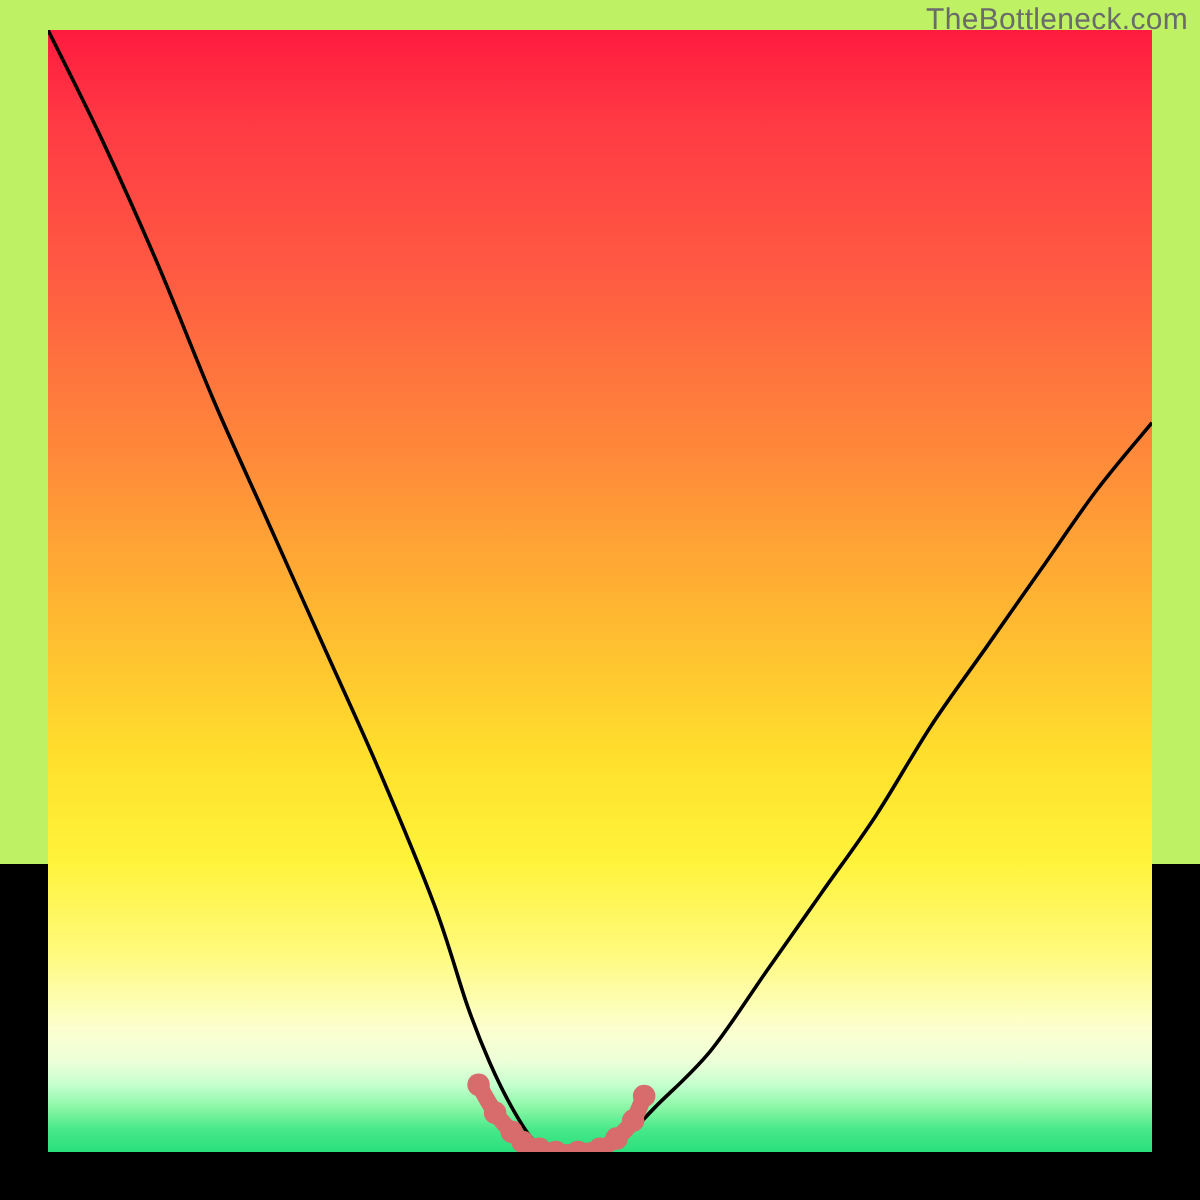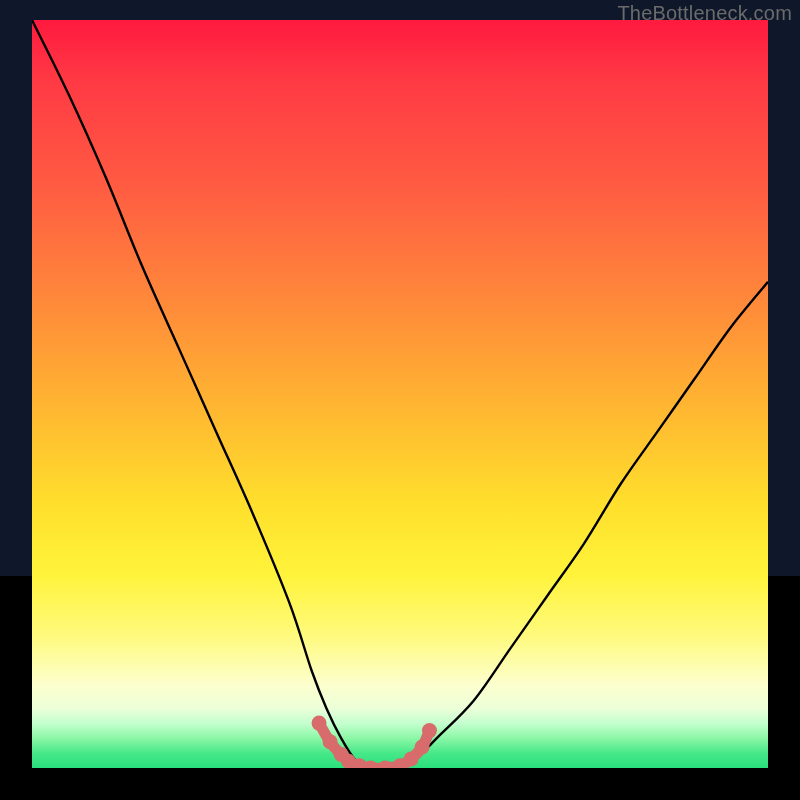--- a/index.html
+++ b/index.html
@@ -8,21 +8,21 @@
     width: 800px;
     height: 800px;
     overflow: hidden;
     background: #000;
     font-family: Arial, Helvetica, sans-serif;
   }
   .frame {
     position: relative;
     width: 800px;
     height: 576px;
-    background: #0f172a;
+    background: #bef264;
   }
   .plot {
     position: absolute;
     left: 32px;
     top: 20px;
     width: 736px;
     height: 748px;
     
     background: linear-gradient(
       to bottom,

